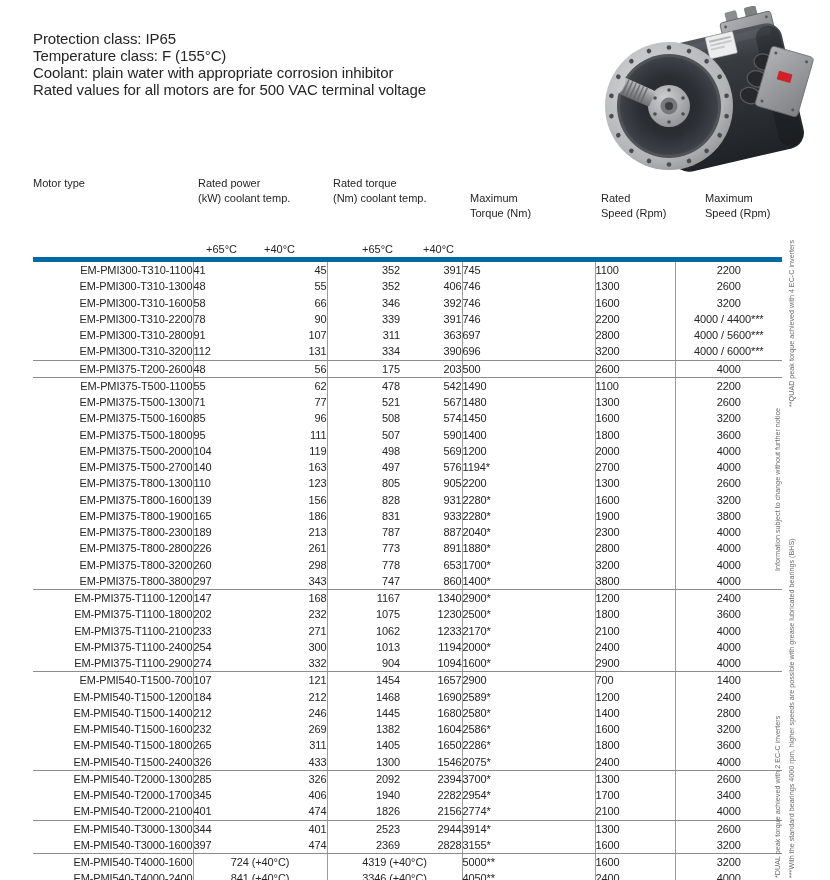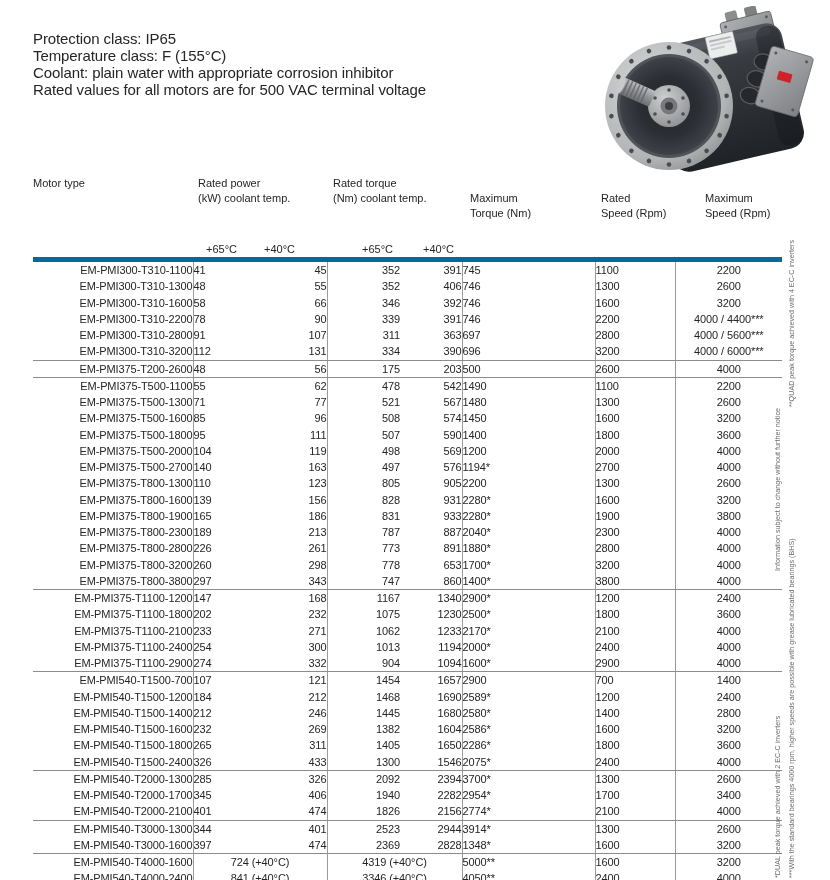--- a/index.html
+++ b/index.html
@@ -584,21 +584,21 @@
         <td class="c-max bl">3914*</td>
         <td class="c-rs bl">1300</td>
         <td class="c-ms bl">2600</td>
       </tr>
       <tr class="gend">
         <td class="c-mt">EM-PMI540-T3000-1600</td>
         <td class="c-p65 bl">397</td>
         <td class="c-p40">474</td>
         <td class="c-t65 bl">2369</td>
         <td class="c-t40">2828</td>
-        <td class="c-max bl">1348*</td>
+        <td class="c-max bl">3155*</td>
         <td class="c-rs bl">1600</td>
         <td class="c-ms bl">3200</td>
       </tr>
       <tr>
         <td class="c-mt">EM-PMI540-T4000-1600</td>
         <td class="c-pspan bl" colspan="2">724 (+40°C)</td>
         <td class="c-tspan bl" colspan="2">4319 (+40°C)</td>
         <td class="c-max bl">5000**</td>
         <td class="c-rs bl">1600</td>
         <td class="c-ms bl">3200</td>

